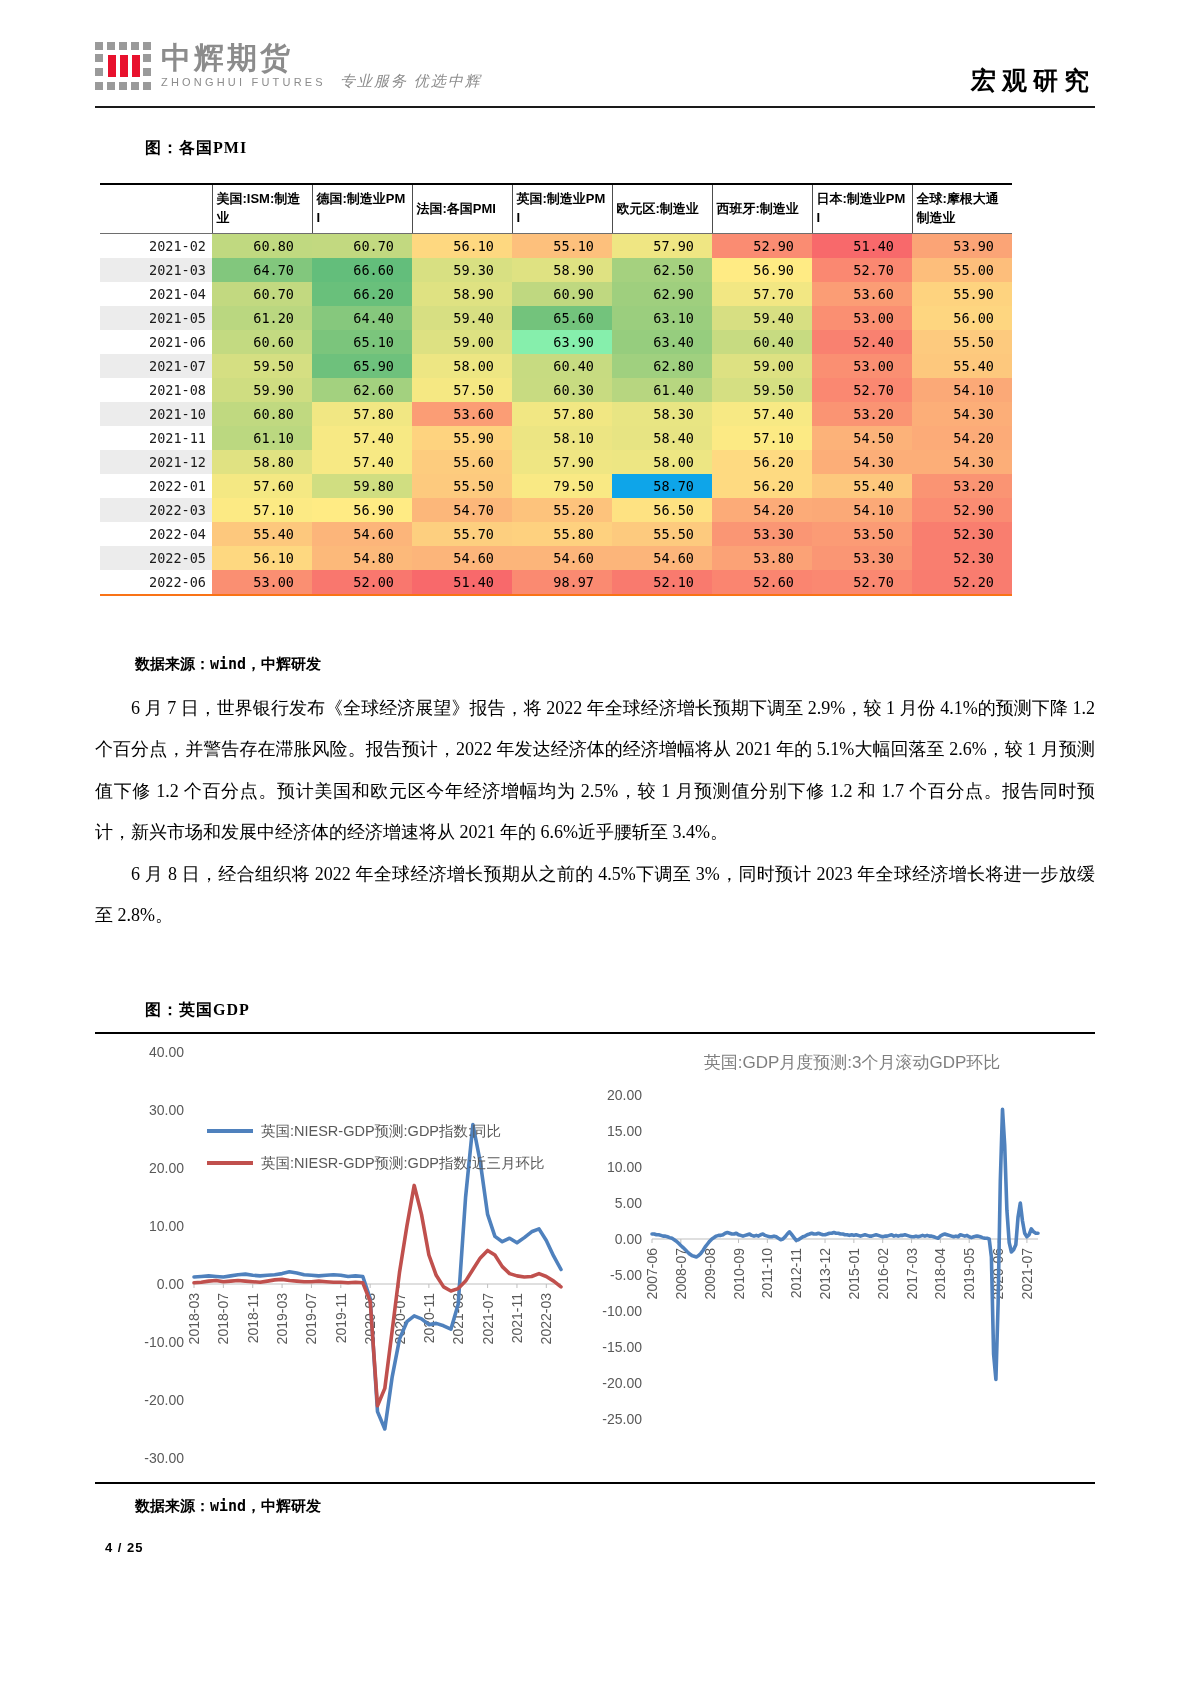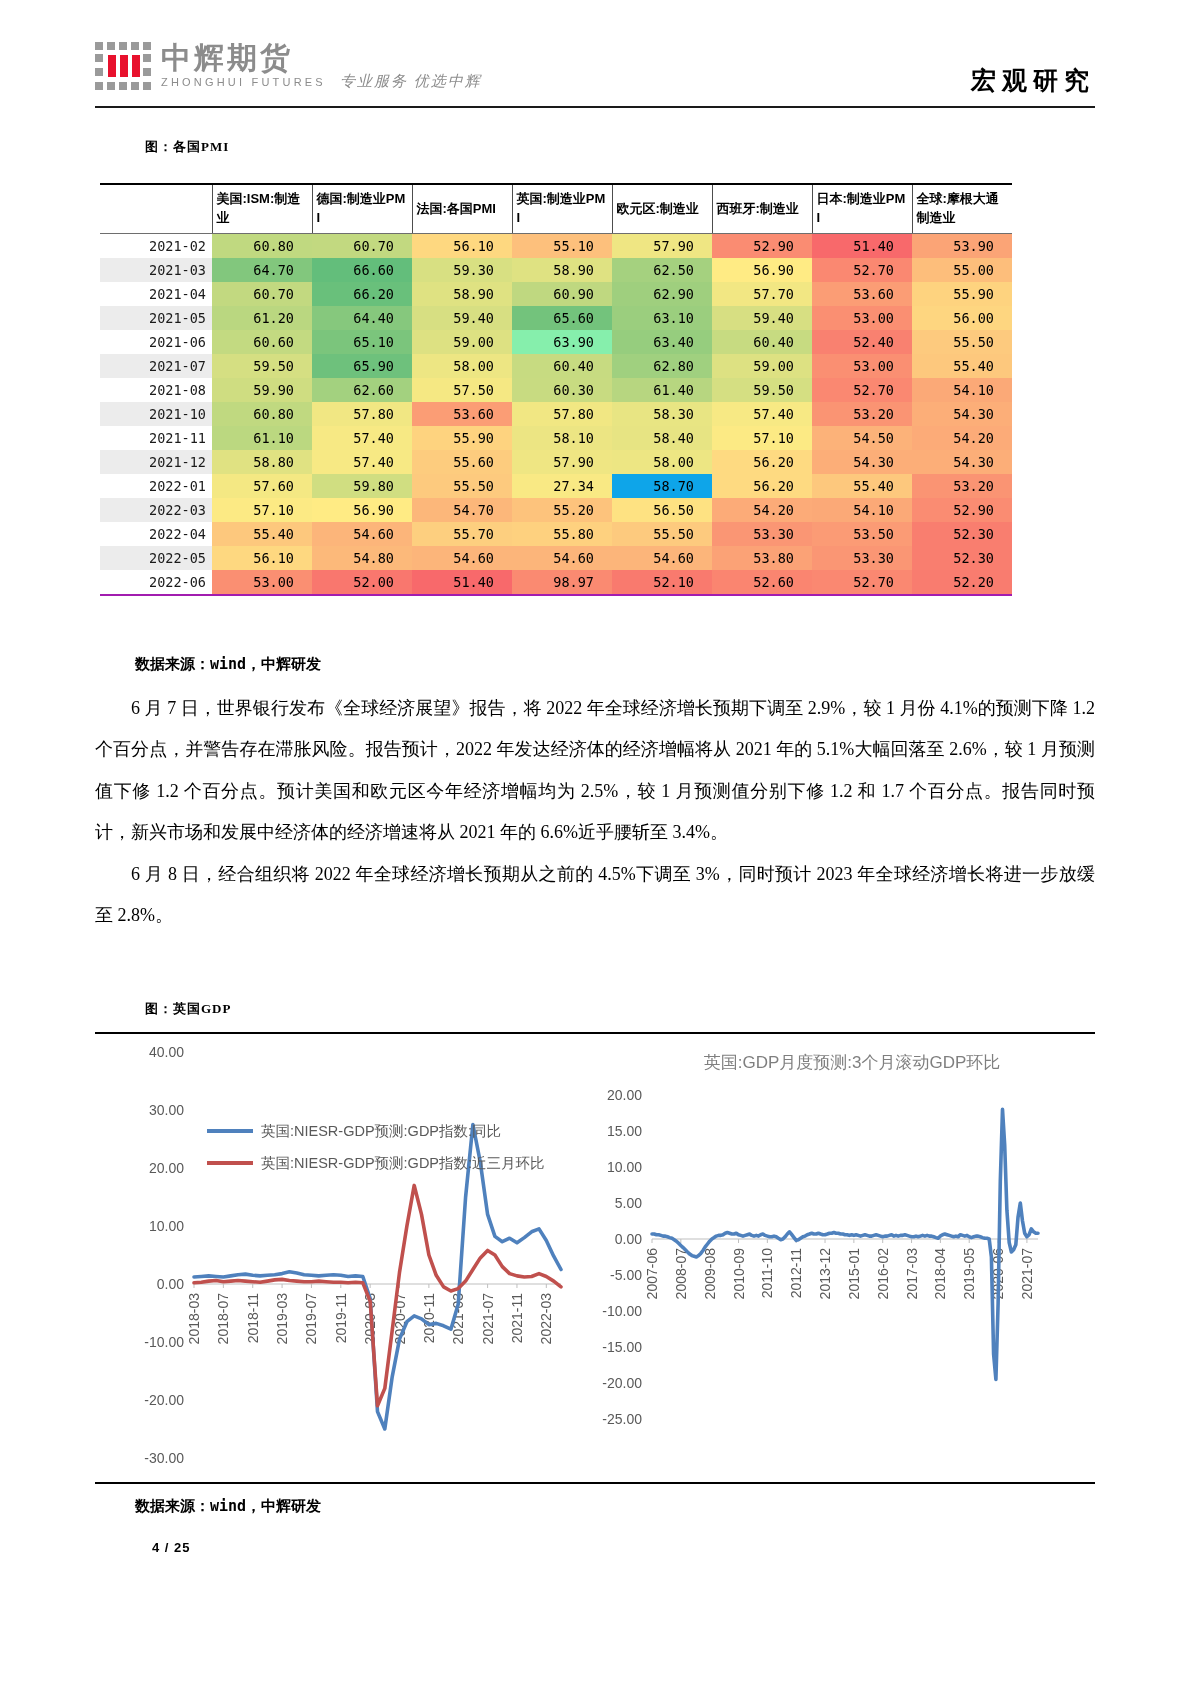--- a/index.html
+++ b/index.html
@@ -7,44 +7,44 @@
         font-family:"Liberation Serif", serif;color:#000;overflow:hidden;}
   
   .hdr-logo{position:absolute;left:95px;top:42px;display:flex;align-items:flex-start;}
   .logo-icon{width:56px;height:52px;margin-right:10px;}
   .logo-cn{font-family:"Liberation Sans",sans-serif;font-size:30px;font-weight:bold;color:#8c8c8c;letter-spacing:3px;line-height:1.05;}
   .logo-en{font-family:"Liberation Sans",sans-serif;font-size:11px;color:#8c8c8c;letter-spacing:3.2px;margin-top:2px;}
   .logo-tagline{font-family:"Liberation Serif",serif;font-style:italic;font-size:15px;color:#8c8c8c;margin:30px 0 0 14px;letter-spacing:2px;}
   .hdr-title{position:absolute;right:95px;top:64px;font-size:25px;font-weight:bold;letter-spacing:6px;}
   .hdr-rule{position:absolute;left:95px;top:106px;width:1000px;height:2px;background:#1a1a1a;}
   
-  .fig-title{position:absolute;left:145px;font-size:13px;font-weight:bold;letter-spacing:1px;}
+  .fig-title{position:absolute;left:145px;font-size:16px;font-weight:bold;letter-spacing:1px;}
   .src-note{position:absolute;left:135px;font-size:15px;font-weight:bold;font-family:"DejaVu Sans Mono",monospace;}
   
-  .pmi-wrap{position:absolute;left:100px;top:183px;width:912px;border-top:2px solid #000;border-bottom:2px solid #a21caf;}
+  .pmi-wrap{position:absolute;left:100px;top:183px;width:912px;border-top:2px solid #000;border-bottom:2px solid #f97316;}
   table.pmi{width:100%;border-collapse:collapse;table-layout:fixed;}
   table.pmi th{font-family:"Liberation Sans",sans-serif;font-size:13px;font-weight:bold;text-align:left;
        vertical-align:middle;padding:3px 4px;height:42px;border-left:1px solid #4d4d4d;border-bottom:1px solid #6e6e6e;
        word-break:break-all;line-height:1.45;}
   table.pmi th.datehead{border-left:none;}
   table.pmi td{font-family:"DejaVu Sans Mono",monospace;font-size:13.5px;height:24px;
        text-align:right;padding:0 18px 0 0;white-space:nowrap;}
   table.pmi td.date{color:#1a1a1a;padding-right:6px;}
   table.pmi tr:nth-child(even) td.date{background:#ececec;}
   
   .body-text{position:absolute;left:95px;top:688px;width:1000px;}
   .body-text p{margin:0;text-indent:2em;font-size:18px;line-height:2.3;text-align:justify;}
   
   .chart-section{position:absolute;left:95px;top:1032px;width:1000px;height:448px;
        border-top:2px solid #000;border-bottom:2px solid #000;}
   .chart{position:absolute;top:6px;}
   .chart-left{left:4px;}
   .chart-right{left:495px;}
   .footer-page{position:absolute;left:105px;top:1540px;font-family:"Liberation Sans",sans-serif;
-       font-size:13px;font-weight:bold;letter-spacing:1px;margin-left:47px;}
+       font-size:13px;font-weight:bold;letter-spacing:1px;}
 </style>
 </head>
 <body>
 
 <div class="page">
 
   <div class="hdr-logo">
     <svg class="logo-icon" viewBox="0 0 56 52">
       <g fill="#9a9a9a">
         <rect x="0" y="0" width="8" height="8"></rect>
@@ -205,21 +205,21 @@
             <td style="background: rgb(237, 230, 131);">58.00</td>
             <td style="background: rgb(254, 218, 129);">56.20</td>
             <td style="background: rgb(252, 174, 120);">54.30</td>
             <td style="background: rgb(252, 174, 120);">54.30</td>
           </tr>
           <tr>
             <td class="date">2022-01</td>
             <td style="background: rgb(244, 232, 131);">57.60</td>
             <td style="background: rgb(208, 222, 129);">59.80</td>
             <td style="background: rgb(253, 202, 126);">55.50</td>
-            <td style="background: rgb(249, 233, 132);">27.34</td>
+            <td style="background: rgb(249, 233, 132);">79.50</td>
             <td style="background: #0ea5e9; margin-top: 21px;">58.70</td>
             <td style="background: rgb(254, 218, 129);">56.20</td>
             <td style="background: rgb(253, 200, 125);">55.40</td>
             <td style="background: rgb(250, 148, 115);">53.20</td>
           </tr>
           <tr>
             <td class="date">2022-03</td>
             <td style="background: rgb(252, 234, 132);">57.10</td>
             <td style="background: rgb(255, 235, 132);">56.90</td>
             <td style="background: rgb(252, 183, 122);">54.70</td>

